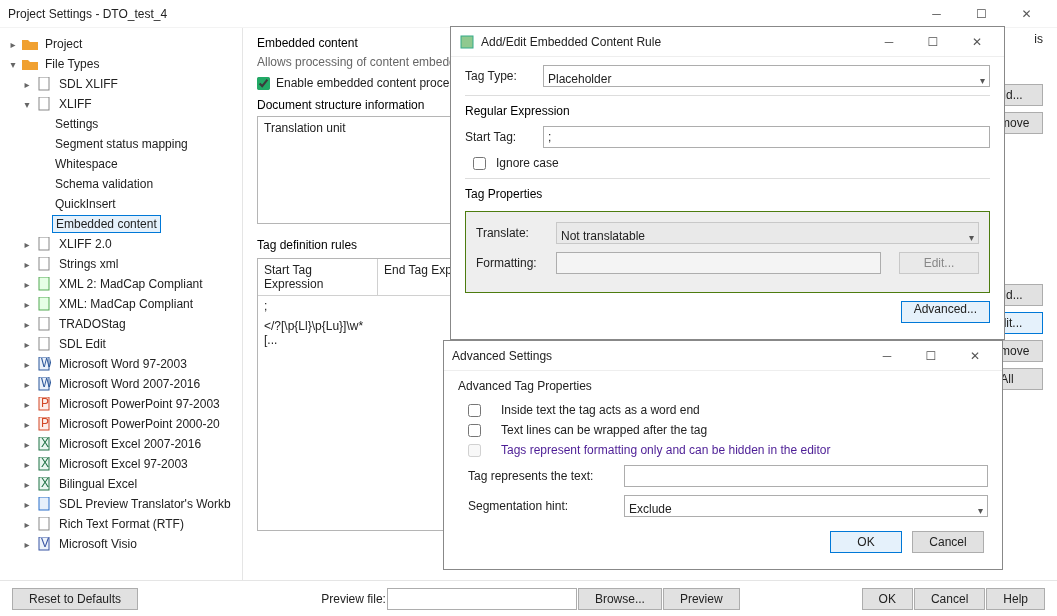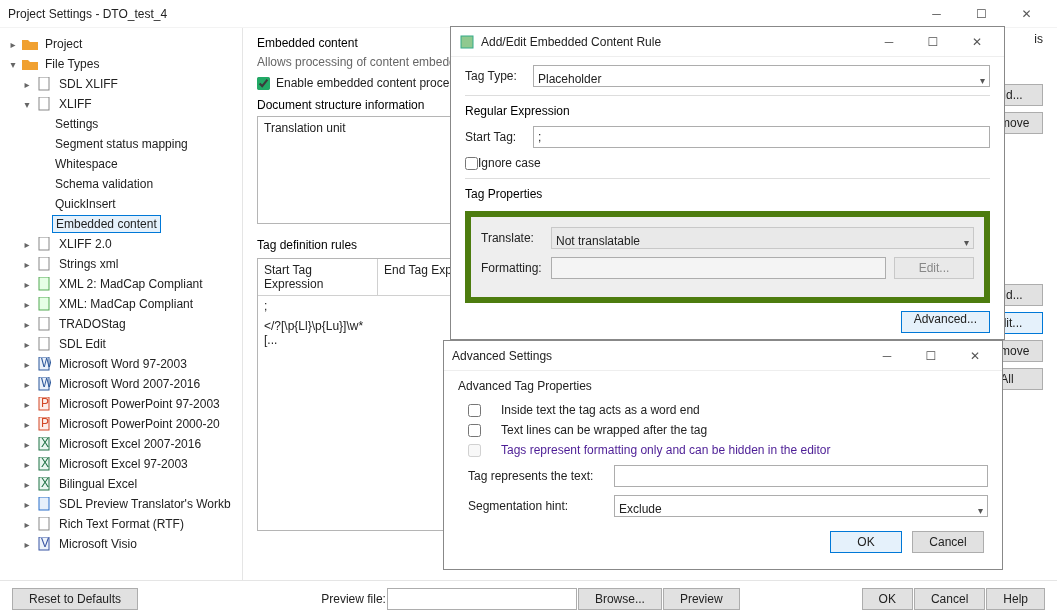--- a/index.html
+++ b/index.html
@@ -35,28 +35,28 @@
 .footer{height:36px;border-top:1px solid #e5e5e5;display:flex;align-items:center;gap:1px;padding:0 12px}
 .footer .sp{flex:1}
 .txtinput{height:22px;border:1px solid #adadad;background:#fff;padding:0 4px}
 .dlg{position:absolute;background:#fff;border:1px solid #888;box-shadow:none}
 .dlg.d1{left:450px;top:26px;width:555px;height:314px}
 .dlg.d2{left:443px;top:340px;width:560px;height:230px}
 .dlg-title{height:30px;display:flex;align-items:center;padding:0 8px;gap:6px;border-bottom:1px solid #eee}
 .dlg-title .spacer{flex:1}
 .dlg-title .wb{width:38px;height:30px;display:flex;align-items:center;justify-content:center;color:#555}
 .dlg-body{padding:8px 14px}
-.frow{display:flex;align-items:center;margin-bottom:8px}
+.frow{display:flex;align-items:center;gap:10px;margin-bottom:8px}
 .frow label{width:68px}
 .group{border-top:1px solid #ddd;margin-top:6px;padding-top:8px}
 .group .gtitle{color:#000;margin-bottom:8px}
 .select{flex:1;height:22px;border:1px solid #adadad;background:#fff;padding:0 4px;display:flex;align-items:flex-end;justify-content:space-between}
 .select.disabled{background:#e9e9e9;color:#666;border-color:#c8c8c8}
 .select .arrow{color:#555;font-size:10px}
-.tp{background:#eee;border:6px solid #4d7c0f;padding:10px;margin-top:10px}
+.tp{background:#eee;border:1px solid #4d7c0f;padding:10px;margin-top:10px}
 .tp .frow label{width:70px}
 .tp .editbtn{width:80px;height:22px;border:1px solid #c8c8c8;background:#e9e9e9;color:#888;display:flex;align-items:center;justify-content:center;margin-left:8px}
 .advbtn{float:right;margin-top:8px;border:1px solid #0078d7;background:#e5f1fb;height:22px;padding:0 12px}
 .d2 .frow label{width:146px}
 .d2 .chkline{display:flex;align-items:center;gap:20px;margin-bottom:6px}
 .d2 .chkline.disabled{color:#aaa}
 .d2 .btnbar{display:flex;gap:10px;justify-content:flex-end;margin-top:14px;padding-right:4px}
 svg{display:block}
 </style>
 </head>
@@ -355,21 +355,21 @@
         <span>Placeholder</span>
           <span class="arrow">▾</span>
       </div>
     </div>
     <div class="group">
       <div class="gtitle">Regular Expression</div>
       <div class="frow">
         <label>Start Tag:</label>
         <input class="txtinput" style="flex: 1 1 0%;" value=";">
       </div>
-      <div class="frow" style="margin-left:0">
+      <div class="frow" style="margin-left:8px">
         <input type="checkbox" style="">
         <span>Ignore case</span>
       </div>
     </div>
     <div class="group">
       <div class="gtitle">Tag Properties</div>
       <div class="tp">
         <div class="frow">
           <label>Translate:</label>
           <div class="select disabled">

